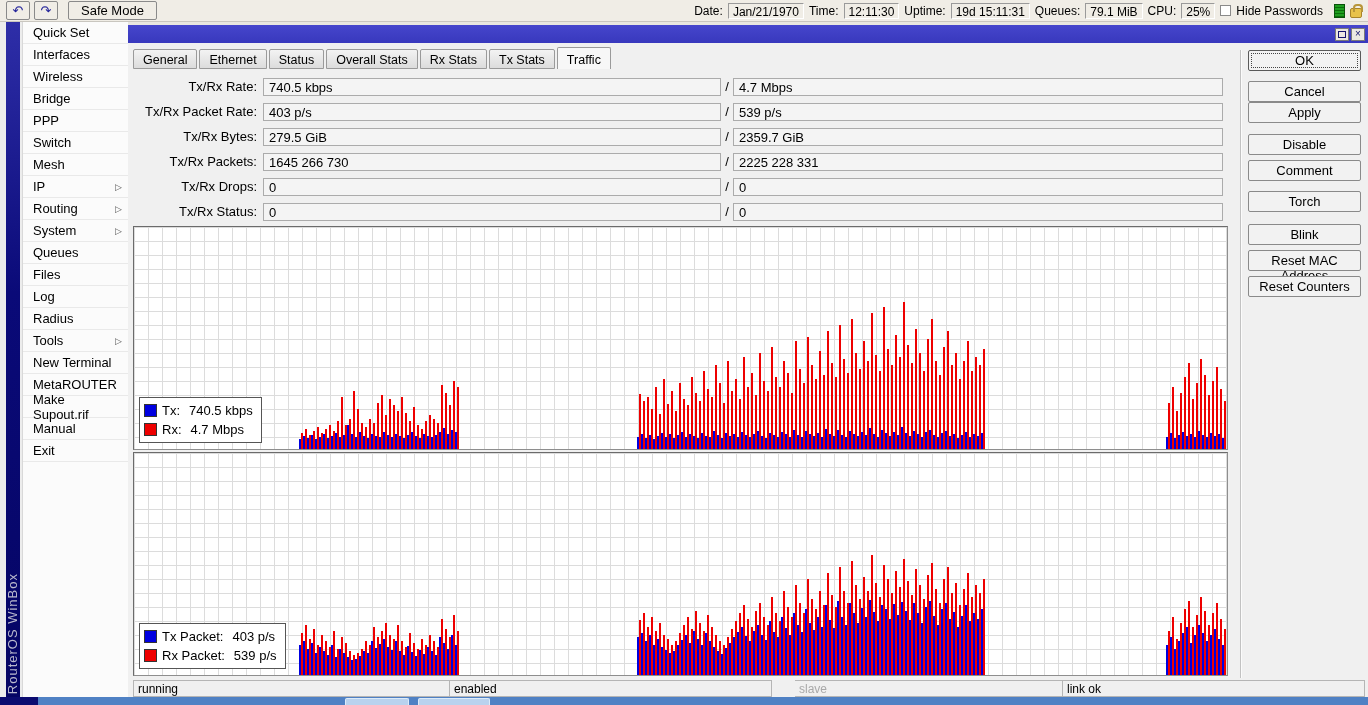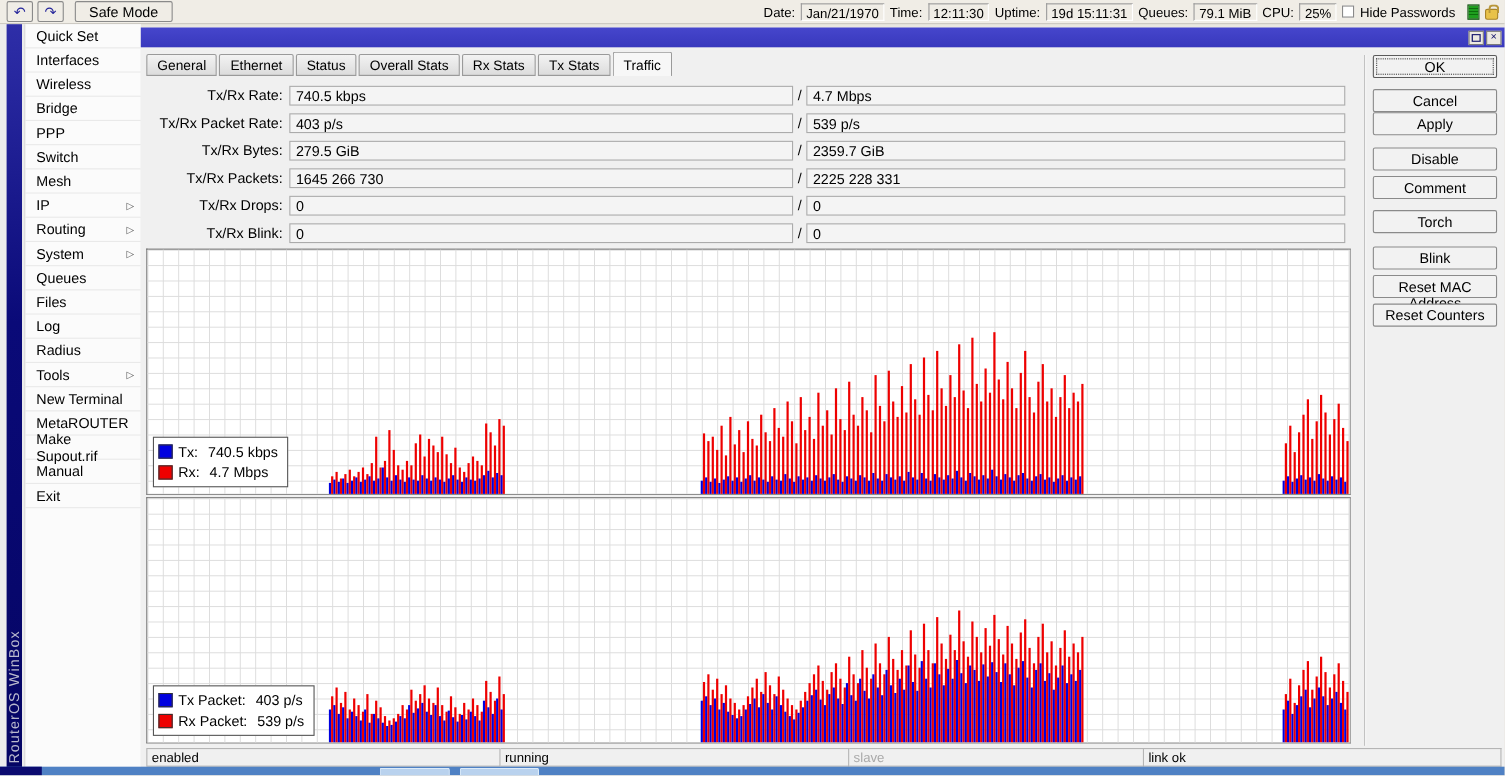--- a/index.html
+++ b/index.html
@@ -61,21 +61,21 @@
   .bar.tx { background:#0000e0; }
   .bar.rx { background:#ee0000; }
   .legend { position:absolute; left:5px; bottom:6px; background:#fff; border:1px solid #555; padding:3px 8px 3px 4px; z-index:3; }
   .legend-row { display:flex; align-items:center; height:19px; gap:5px; white-space:nowrap; }
   .swatch { width:13px; height:13px; border:1px solid #333; }
   .legend-val { margin-left:4px; }
 
   .statusbar { position:absolute; left:5px; top:655px; width:1232px; height:17px; display:flex; }
   .status-seg { height:17px; border:1px solid #b5b5b5; border-left:none; padding:1px 4px 0 4px; font-size:12px; white-space:nowrap; overflow:hidden; }
   .status-seg:first-child { border-left:1px solid #b5b5b5; }
-  .status-seg.muted { color:#a9a9a9; }
+  .status-seg.muted { color:#a9a9a9;margin-left:23px; }
 
   
   .bottom-strip { position:absolute; left:0; top:697px; width:1368px; height:8px; background:#4f81c4; }
   .strip-corner { position:absolute; left:0; top:0; width:38px; height:8px; background:#0b0b70; }
   .task-btn { position:absolute; top:1px; height:7px; background:#b9d2ee; border:1px solid #dcebfa; border-bottom:none; border-radius:2px 2px 0 0; }
 </style>
 </head>
 <body>
 
 <div id="app">
@@ -229,21 +229,21 @@
           <div class="field-sep">/</div>
           <div class="field-box field-rx">2225 228 331</div>
         </div>
         <div class="field-row">
           <div class="field-label">Tx/Rx Drops:</div>
           <div class="field-box field-tx">0</div>
           <div class="field-sep">/</div>
           <div class="field-box field-rx">0</div>
         </div>
         <div class="field-row">
-          <div class="field-label">Tx/Rx Blink:</div>
+          <div class="field-label">Tx/Rx Status:</div>
           <div class="field-box field-tx">0</div>
           <div class="field-sep">/</div>
           <div class="field-box field-rx">0</div>
         </div>
       </div>
 
     <div class="vsep"></div>
 
     <div id="action-buttons">
         <div class="action-btn default" style="top: 25px;">OK</div>
@@ -853,22 +853,22 @@
           </div>
           <div class="legend-row">
             <span class="swatch" style="background: rgb(238, 0, 0);"></span>
             <span>Rx Packet:</span>
             <span class="legend-val">539 p/s</span>
           </div>
         </div>
     </div>
 
     <div class="statusbar" id="statusbar">
+        <div class="status-seg" style="flex: 0 0 317px;">running</div>
         <div class="status-seg" style="flex: 0 0 322px;">enabled</div>
-        <div class="status-seg" style="flex: 0 0 317px;">running</div>
         <div class="status-seg muted" style="flex: 0 0 268px;">slave</div>
         <div class="status-seg" style="flex: 1 1 0%;">link ok</div>
       </div>
   </div>
 
   <div class="bottom-strip">
     <div class="strip-corner"></div>
     <div class="task-btn" style="left:345px;width:64px;"></div>
     <div class="task-btn" style="left:418px;width:72px;"></div>
   </div>

